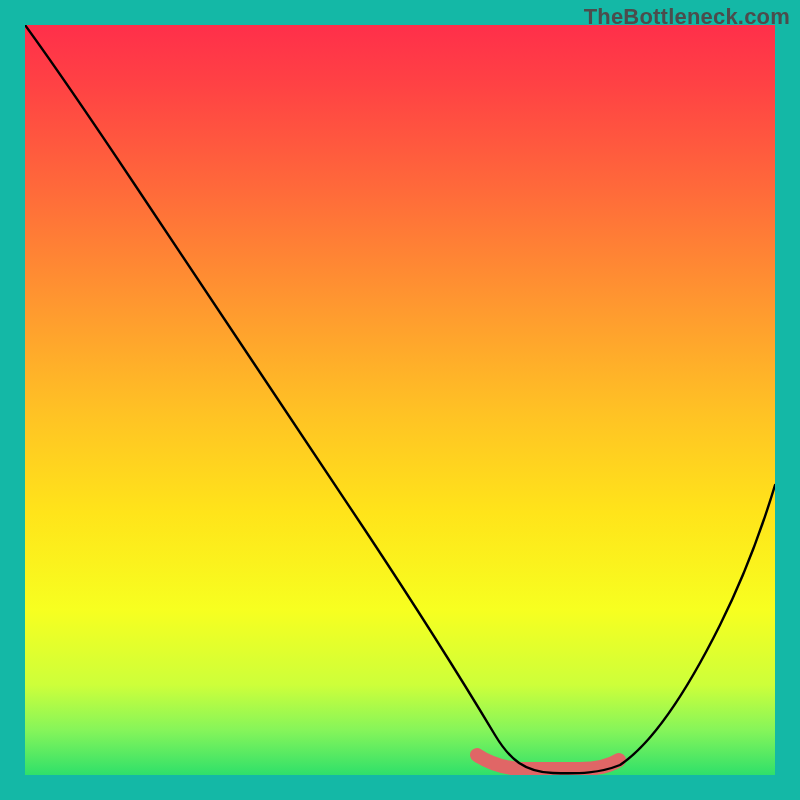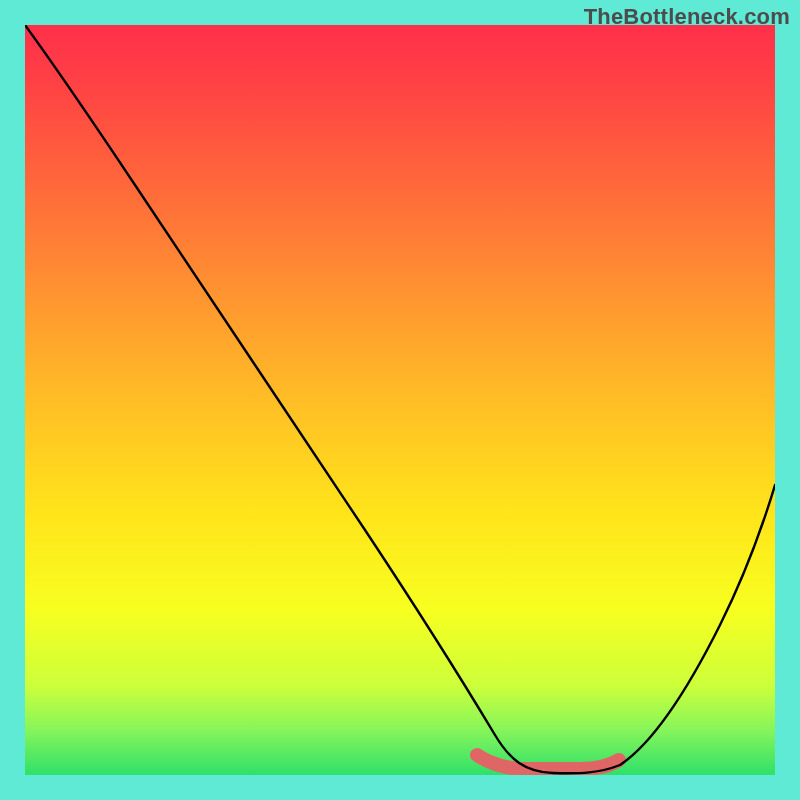--- a/index.html
+++ b/index.html
@@ -8,21 +8,21 @@
     width: 800px;
     height: 800px;
     background: #000;
     overflow: hidden;
     font-family: Arial, Helvetica, sans-serif;
   }
   .frame {
     position: relative;
     width: 800px;
     height: 800px;
-    background: #5eead4;
+    background: #14b8a6;
   }
   .watermark {
     position: absolute;
     top: 4px;
     right: 10px;
     color: #4c4c4c;
     font-size: 22px;
     font-weight: 600;
     letter-spacing: 0.2px;
     z-index: 4;

